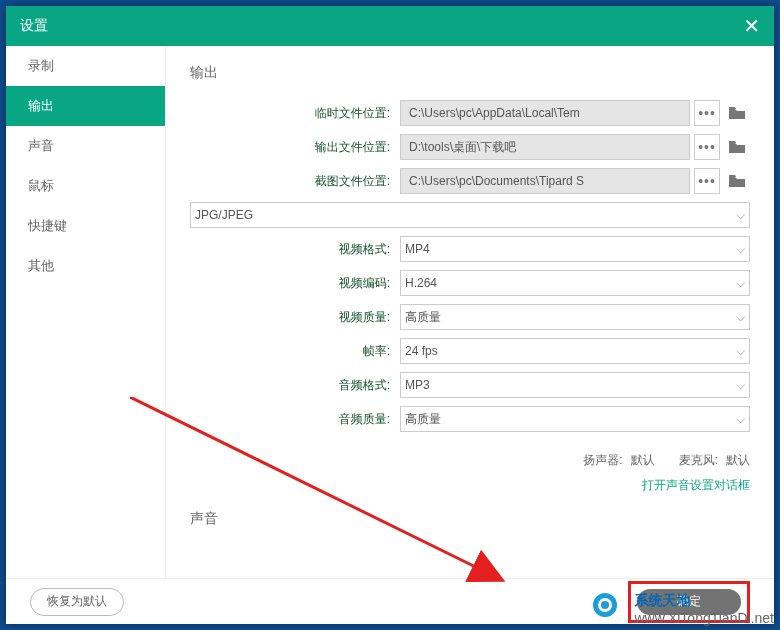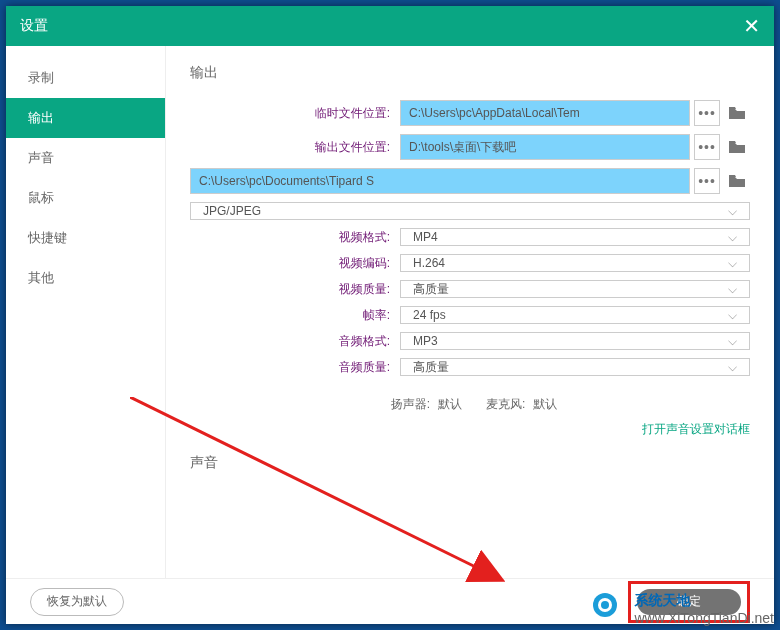--- a/index.html
+++ b/index.html
@@ -2,36 +2,36 @@
 <html><head>
 <meta charset="utf-8">
 <style>
 * { margin: 0; padding: 0; box-sizing: border-box; font-family: "Microsoft YaHei", Arial, sans-serif; }
 body { background: #0e4d8f; width: 780px; height: 630px; overflow: hidden; position: relative; }
 .dialog { position: absolute; left: 6px; top: 6px; width: 768px; height: 618px; background: #fff; box-shadow: 0 0 8px rgba(0,0,0,0.5); }
 .titlebar { height: 40px; background: #09a683; display: flex; align-items: center; padding: 7px 14px; color: #fff; }
 .titlebar .title { font-size: 14px; }
 .titlebar .close { margin-left: auto; font-size: 20px; cursor: pointer; }
 .body { display: flex; height: 532px; }
-.sidebar { width: 160px; border-right: 1px solid #eee; padding-top: 12px; }
+.sidebar { width: 160px; border-right: 1px solid #eee; }
 .sidebar-item { padding: 11px 22px; font-size: 13px; color: #666; cursor: pointer; }
 .sidebar-item.active { background: #09a683; color: #fff; }
 .content { flex: 1; padding: 18px 24px 0 24px; overflow: hidden; font-size: 13px; color: #666; position: relative; }
 .section-title { font-size: 14px; color: #666; margin-bottom: 18px; }
 .row { display: flex; align-items: center; justify-content: flex-end; margin-bottom: 8px; }
-.row label { width: 200px; text-align: right; font-size: 12px; color: #701a75; margin-right: 10px; }
-.path-input { flex: 1; min-width: 0; height: 26px; border: 1px solid #ccc; padding: 8px 8px; font-size: 12px; color: #555; background: #7dd3fc; }
+.row label { width: 200px; text-align: right; font-size: 12px; color: #14532d; margin-right: 10px; }
+.path-input { flex: 1; min-width: 0; height: 26px; border: 1px solid #ccc; padding: 8px 8px; font-size: 12px; color: #555; background: #e5e5e5; }
 .picker-btn { width: 26px; height: 26px; border: 1px solid #ccc; background: #fff; margin-left: 4px; display: flex; align-items: center; justify-content: center; color: #777; font-size: 14px; cursor: pointer; letter-spacing: 1px; }
 .folder-ico { width:26px; height:26px; margin-left:4px; display:flex; align-items:center; justify-content:center; cursor:pointer; }
 .folder-ico svg { width:18px; height:14px; }
-.select-box { flex: 1; height: 18px; border: 1px solid #ccc; padding: 0 12px; font-size: 12px; color: #555; display: flex; align-items: center; justify-content: space-between; cursor: pointer; }
+.select-box { flex: 1; height: 26px; border: 1px solid #ccc; padding: 0 4px; font-size: 12px; color: #555; display: flex; align-items: center; justify-content: space-between; cursor: pointer; }
 .chevron { color: #999; font-size: 12px; }
 .link-row { display: flex; justify-content: flex-end; margin: 8px 0 16px 0; }
 .link { color: #09a683; font-size: 12px; cursor: pointer; }
-.inline-text { display: flex; justify-content: center; font-size: 12px; color: #666; margin-top: 20px; margin-bottom: 6px; }
+.inline-text { display: flex; justify-content: flex-end; font-size: 12px; color: #666; margin-top: 20px; margin-bottom: 6px; }
 .inline-text span { margin-left: 8px; }
 .footer { height: 46px; border-top: 1px solid #eee; display: flex; align-items: center; padding: 0 24px; }
 .restore-btn { height: 28px; padding: 0 16px; border: 1px solid #bbb; border-radius: 14px; background: #fff; font-size: 12px; color: #666; cursor: pointer; }
 .spacer { flex: 1; }
 .ok-wrap { border: 3px solid #e3201e; padding: 5px 6px; }
 .ok-btn { width: 104px; height: 26px; border-radius: 13px; background: #737373; border: none; color: #fff; font-size: 12px; cursor: pointer; }
 .watermark { position: absolute; right: 6px; bottom: 4px; display:flex; align-items:flex-start; gap:16px; font-size:14px; font-weight:bold; color:#0068b7; }
 .watermark .small { font-size:14px; color:#666; font-weight:normal; }
 .arrow-svg { position:absolute; left:130px; top:397px; pointer-events:none; }
 </style>
@@ -71,20 +71,21 @@
         <input class="path-input" value="D:\tools\桌面\下载吧" style="">
         <div class="picker-btn">•••</div>
         <div class="folder-ico">
             <svg viewBox="0 0 18 14">
               <path fill="#777" d="M1 3h6l2 2h8v8H1z"></path>
               <path fill="#777" d="M1 1h6l1 2H1z"></path>
             </svg>
           </div>
       </div>
       <div class="row">
+        <label>截图文件位置:</label>
         <input class="path-input" value="C:\Users\pc\Documents\Tipard S" style="">
         <div class="picker-btn">•••</div>
         <div class="folder-ico">
             <svg viewBox="0 0 18 14">
               <path fill="#777" d="M1 3h6l2 2h8v8H1z"></path>
               <path fill="#777" d="M1 1h6l1 2H1z"></path>
             </svg>
           </div>
       </div>
 

